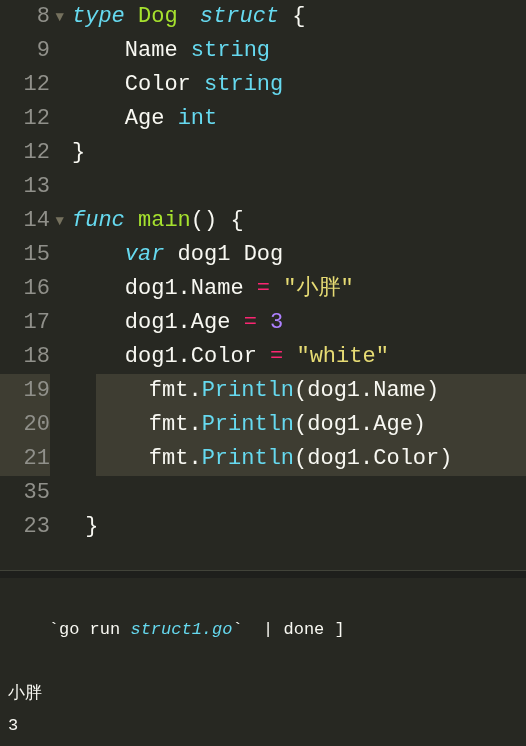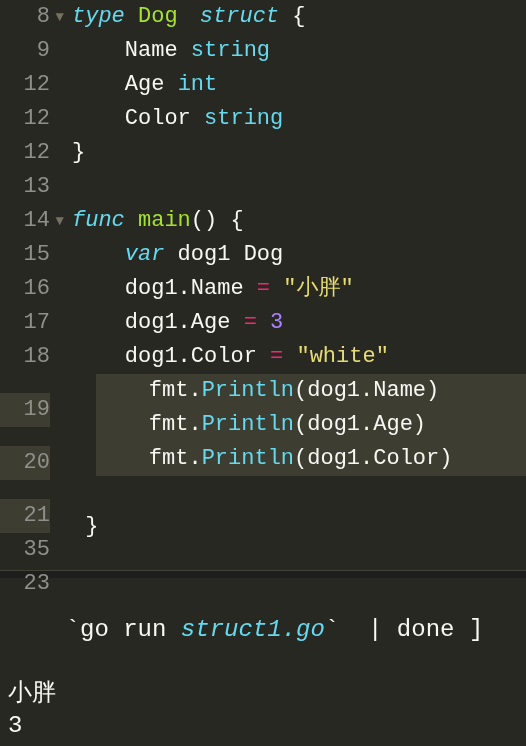--- a/index.html
+++ b/index.html
@@ -26,21 +26,20 @@
       user-select: none;
       flex-shrink: 0;
     }
     .gutter-line {
       height: 34px;
       line-height: 34px;
       position: relative;
     }
     .gutter-line.hl {
       background: #3e3d32;
-      margin-top: 19px;
     }
     .fold-marker {
       position: absolute;
       right: -14px;
       top: 0;
       color: #75715e;
       font-size: 14px;
       line-height: 34px;
     }
     .code {
@@ -71,21 +70,21 @@
     .separator {
       height: 8px;
       background: #1e1f1c;
       border-top: 1px solid #414339;
     }
     .terminal {
       background: #272822;
       color: #f8f8f2;
       padding: 4px 8px;
       height: 168px;
-      font-size: 24px;
+      font-size: 17px;
       line-height: 32px;
     }
     .term-line {
       white-space: pre;
     }
     .term-cmd { color: #f8f8f2; }
     .term-file { color: #66d9ef; font-style: italic; }
   </style>
 </head>
 <body>
@@ -106,22 +105,22 @@
       <div class="gutter-line hl">19</div>
       <div class="gutter-line hl">20</div>
       <div class="gutter-line hl">21</div>
       <div class="gutter-line">35</div>
       <div class="gutter-line">23</div>
       <div class="gutter-line"></div>
     </div>
   <div class="code">
       <div class="code-line"><span class="tok-keyword">type</span><span> </span><span class="tok-type">Dog</span><span> </span><span class="tok-typedef">struct</span><span class="tok-punc"> {</span></div>
       <div class="code-line"><span class="tok-ident">    Name </span><span class="tok-fieldtype">string</span></div>
+      <div class="code-line"><span class="tok-ident">    Color </span><span class="tok-fieldtype">string</span></div>
       <div class="code-line"><span class="tok-ident">    Age </span><span class="tok-fieldtype">int</span></div>
-      <div class="code-line"><span class="tok-ident">    Color </span><span class="tok-fieldtype">string</span></div>
       <div class="code-line"><span class="tok-punc">}</span></div>
       <div class="code-line"></div>
       <div class="code-line"><span class="tok-keyword">func</span><span> </span><span class="tok-funcname">main</span><span class="tok-punc">() {</span></div>
       <div class="code-line"><span>    </span><span class="tok-var">var</span><span class="tok-ident"> dog1 Dog</span></div>
       <div class="code-line"><span class="tok-ident">    dog1.Name </span><span class="tok-op">=</span><span> </span><span class="tok-string">"小胖"</span></div>
       <div class="code-line"><span class="tok-ident">    dog1.Age </span><span class="tok-op">=</span><span> </span><span class="tok-num">3</span></div>
       <div class="code-line"><span class="tok-ident">    dog1.Color </span><span class="tok-op">=</span><span> </span><span class="tok-string">"white"</span></div>
       <div class="code-line hl"><span class="tok-ident">    fmt.</span><span class="tok-call">Println</span><span class="tok-ident">(dog1.Name)</span></div>
       <div class="code-line hl"><span class="tok-ident">    fmt.</span><span class="tok-call">Println</span><span class="tok-ident">(dog1.Age)</span></div>
       <div class="code-line hl"><span class="tok-ident">    fmt.</span><span class="tok-call">Println</span><span class="tok-ident">(dog1.Color)</span></div>

